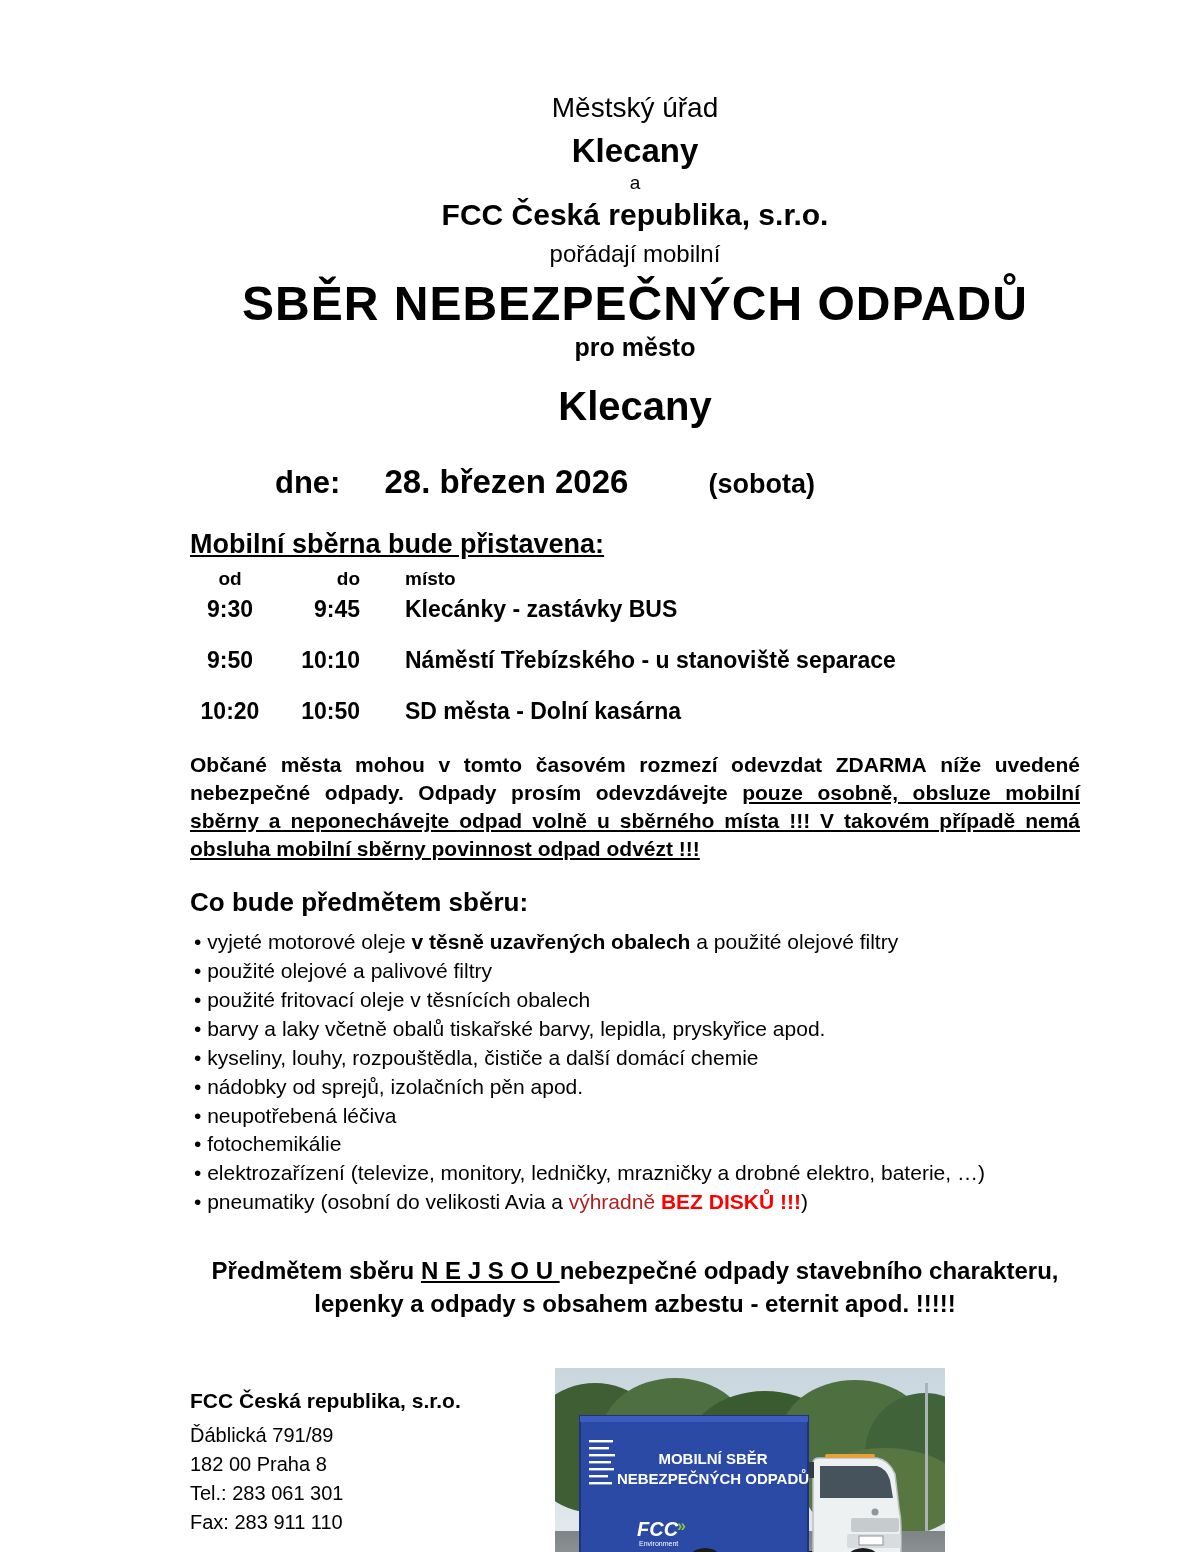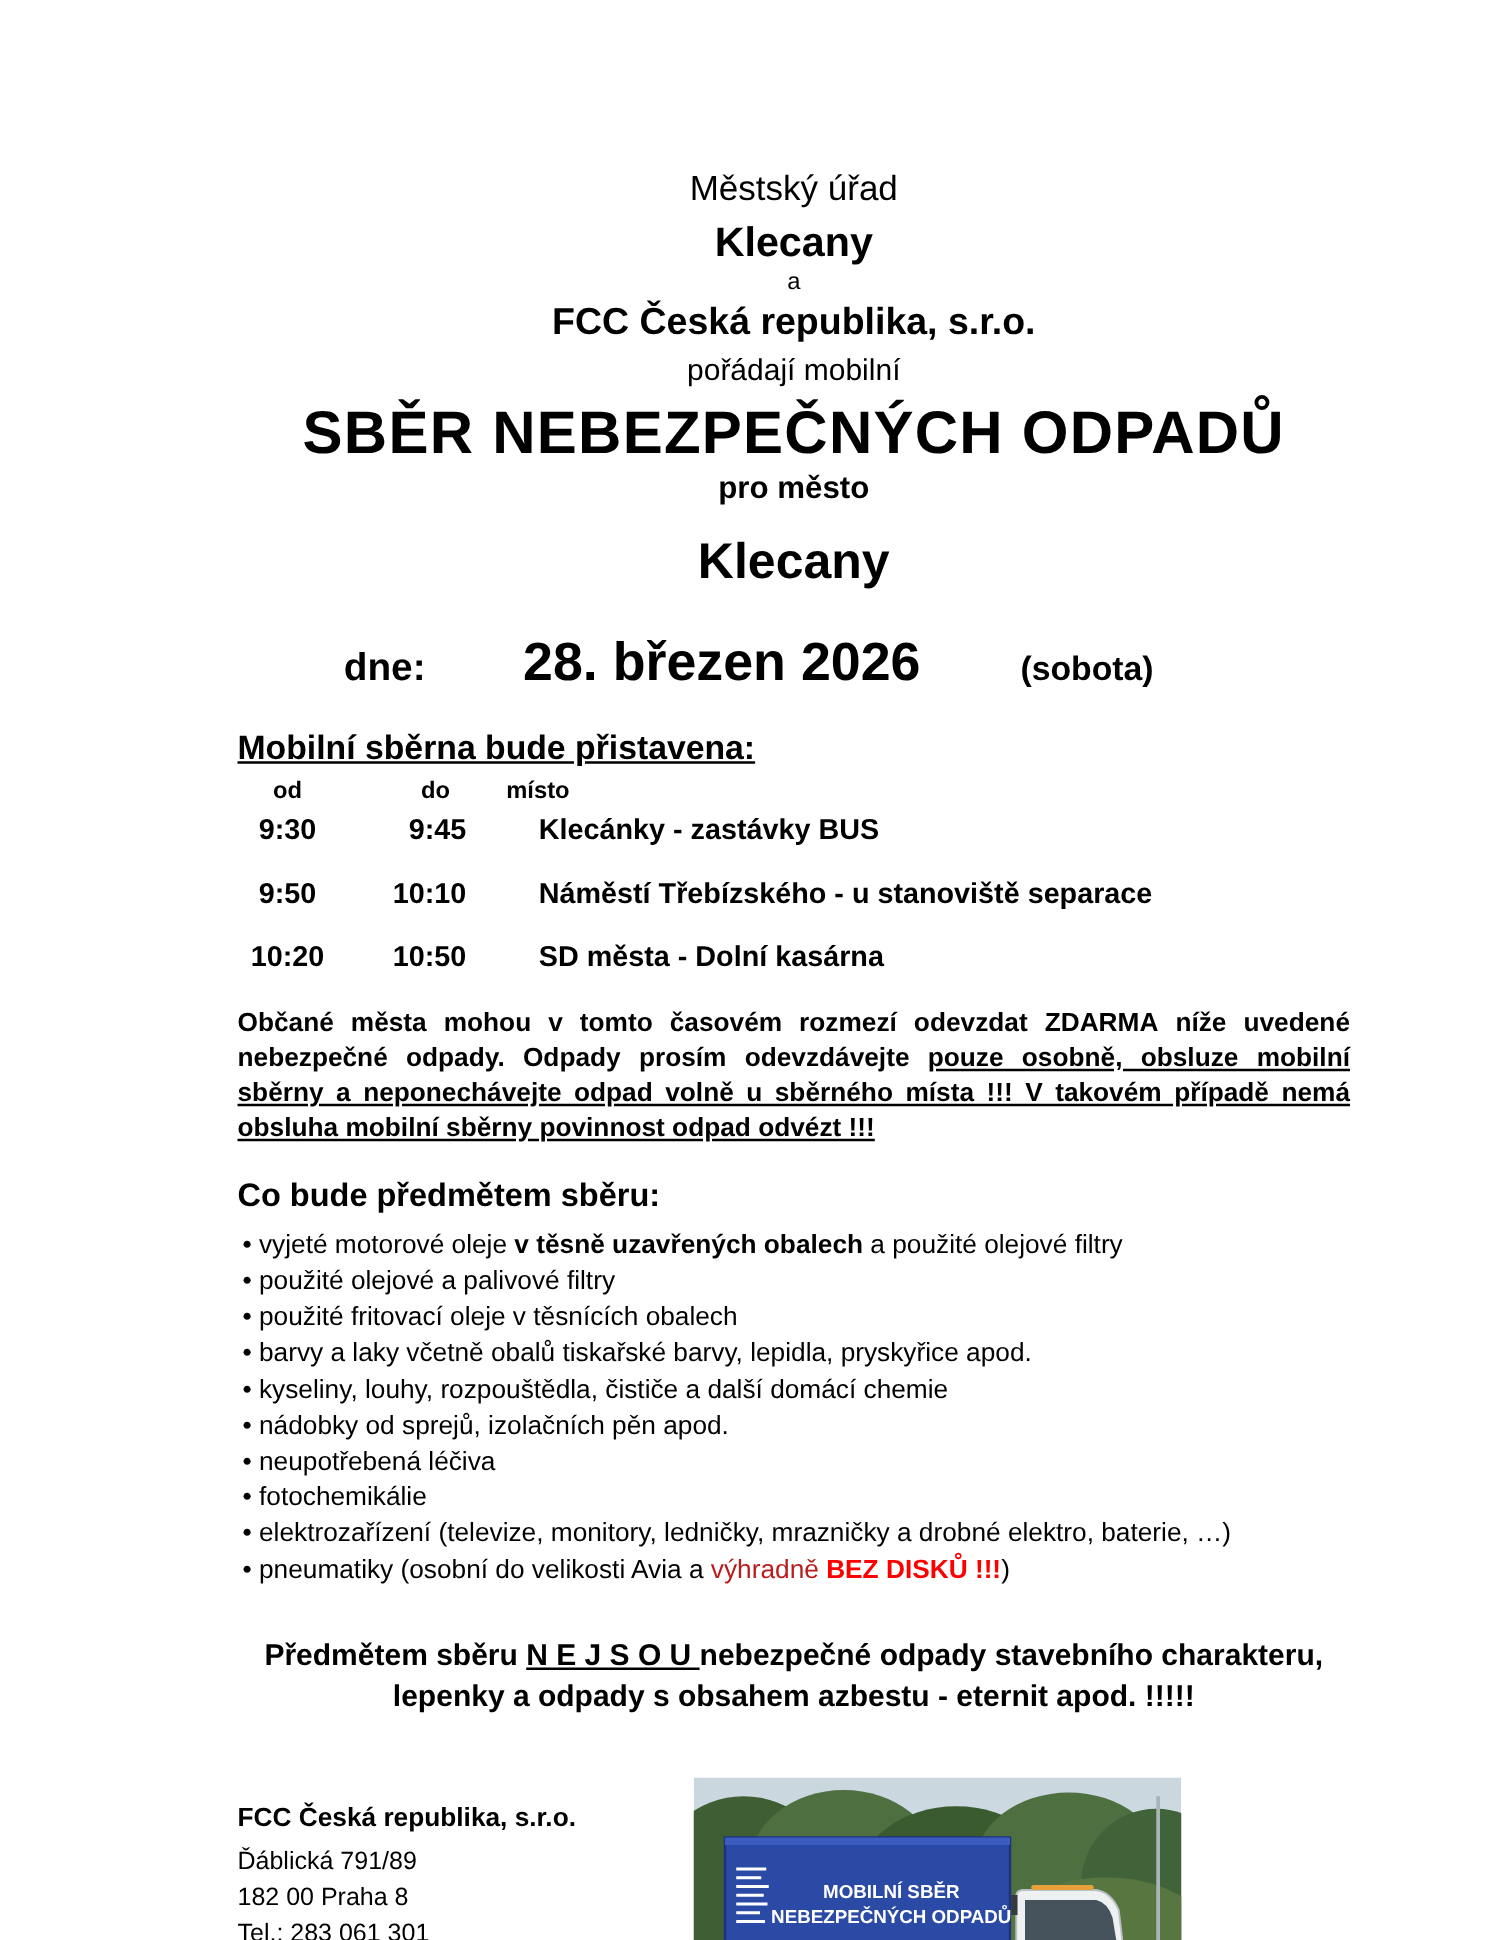--- a/index.html
+++ b/index.html
@@ -12,38 +12,38 @@
     color: #000000;
     font-family: "Liberation Sans", sans-serif;
     box-sizing: border-box;
     padding: 92px 120px 30px 190px;
     overflow: hidden;
   }
   .center { text-align: center; }
   .u { text-decoration: underline; }
 
   
-  .h-office   { font-size: 28px; margin-top: 43px; }
+  .h-office   { font-size: 28px; }
   .h-citytop  { font-size: 33px; font-weight: bold; margin-top: 8px; }
   .h-and      { font-size: 19px; margin-top: 2px; }
   .h-company  { font-size: 30px; font-weight: bold; margin-top: 4px; }
   .h-organize { font-size: 24px; margin-top: 8px; }
   .h-title    { font-size: 48px; font-weight: bold; margin-top: 8px; letter-spacing: 1px; white-space: nowrap; }
   .h-forcity  { font-size: 25px; font-weight: bold; margin-top: 2px; }
   .h-city     { font-size: 40px; font-weight: bold; margin-top: 22px; }
 
   .date-row { display: flex; align-items: baseline; margin-top: 34px; }
   .date-label { font-size: 31px; font-weight: bold; margin-left: 85px; }
-  .date-value { font-size: 43px; font-weight: bold; margin-left: 78px; }
+  .date-value { font-size: 33px; font-weight: bold; margin-left: 44px; }
   .date-note  { font-size: 27px; font-weight: bold; margin-left: 80px; }
 
   
   .sch-heading { font-size: 27px; font-weight: bold; text-decoration: underline; margin-top: 28px; }
   .sch-header { display: flex; font-size: 19px; font-weight: bold; margin-top: 8px; }
-  .sch-row { display: flex; font-size: 23px; font-weight: bold; margin-top: 6px; margin-bottom: 24px; gap: 13px; }
+  .sch-row { display: flex; font-size: 23px; font-weight: bold; margin-top: 6px; margin-bottom: 24px; }
   .col-from { width: 80px; text-align: center; }
   .col-to   { width: 90px; text-align: right; }
   .col-place { margin-left: 45px; }
   .sch-header .col-place { margin-left: 45px; }
 
   
   .notice {
     font-size: 21px;
     line-height: 1.33;
     text-align: justify;

